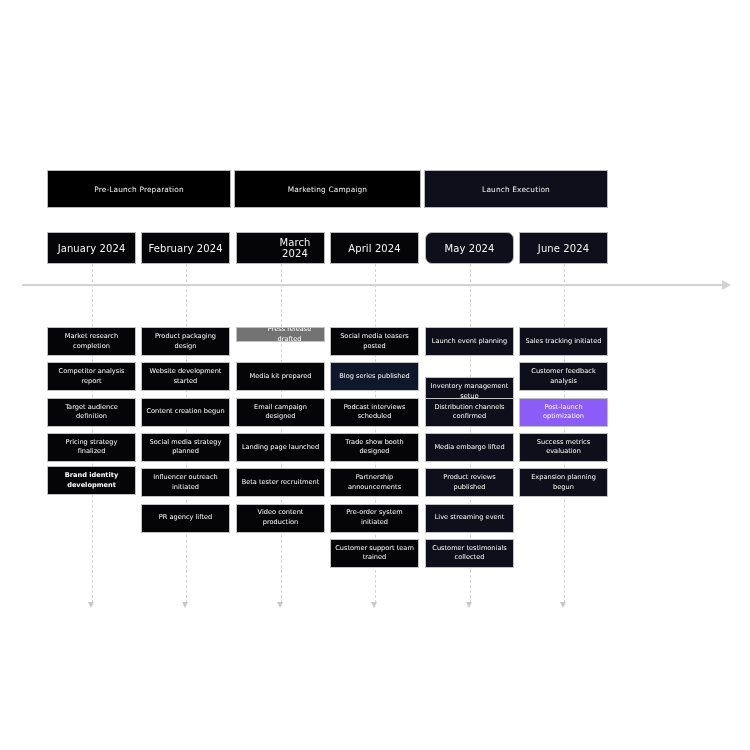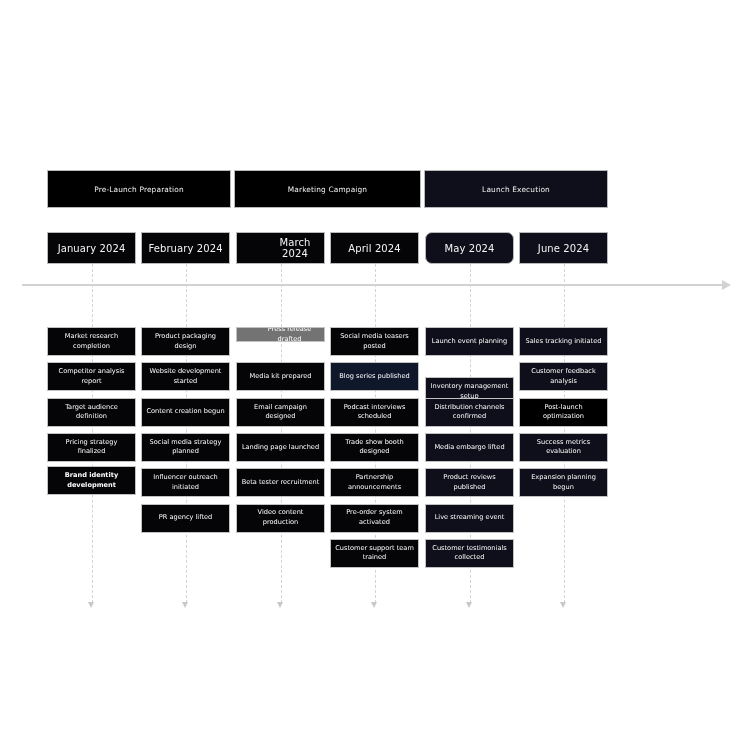--- a/index.html
+++ b/index.html
@@ -243,21 +243,21 @@
       <div class="activity-box" style="left: 330px; width: 89px; top: 397.6px; height: 29px; background: rgb(5, 5, 8);">
         <span>Podcast interviews scheduled</span>
       </div>
       <div class="activity-box" style="left: 330px; width: 89px; top: 432.9px; height: 29px; background: rgb(5, 5, 8);">
         <span>Trade show booth designed</span>
       </div>
       <div class="activity-box" style="left: 330px; width: 89px; top: 468.2px; height: 29px; background: rgb(5, 5, 8);">
         <span>Partnership announcements</span>
       </div>
       <div class="activity-box" style="left: 330px; width: 89px; top: 503.5px; height: 29px; background: rgb(5, 5, 8);">
-        <span>Pre-order system activated</span>
+        <span>Pre-order system initiated</span>
       </div>
       <div class="activity-box" style="left: 330px; width: 89px; top: 538.8px; height: 29px; background: rgb(5, 5, 8);">
         <span>Customer support team trained</span>
       </div>
       <div class="activity-box" style="left: 425px; width: 89px; top: 327px; height: 29px; background: rgb(14, 15, 26);">
         <span>Launch event planning</span>
       </div>
       <div class="activity-box" style="left: 425px; width: 89px; top: 362.3px; height: 29px; background: rgb(14, 15, 26); margin-top: 15px;">
         <span>Inventory management setup</span>
       </div>
@@ -275,21 +275,21 @@
       </div>
       <div class="activity-box" style="left: 425px; width: 89px; top: 538.8px; height: 29px; background: rgb(14, 15, 26);">
         <span>Customer testimonials collected</span>
       </div>
       <div class="activity-box" style="left: 519px; width: 89px; top: 327px; height: 29px; background: rgb(14, 15, 26);">
         <span>Sales tracking initiated</span>
       </div>
       <div class="activity-box" style="left: 519px; width: 89px; top: 362.3px; height: 29px; background: rgb(14, 15, 26);">
         <span>Customer feedback analysis</span>
       </div>
-      <div class="activity-box" style="left: 519px; width: 89px; top: 397.6px; height: 29px; background: #000000; justify-content: center;">
+      <div class="activity-box" style="left: 519px; width: 89px; top: 397.6px; height: 29px; background: #8b5cf6; justify-content: center;">
         <span>Post-launch optimization</span>
       </div>
       <div class="activity-box" style="left: 519px; width: 89px; top: 432.9px; height: 29px; background: rgb(14, 15, 26);">
         <span>Success metrics evaluation</span>
       </div>
       <div class="activity-box" style="left: 519px; width: 89px; top: 468.2px; height: 29px; background: rgb(14, 15, 26);">
         <span>Expansion planning begun</span>
       </div>
     </div>
 

